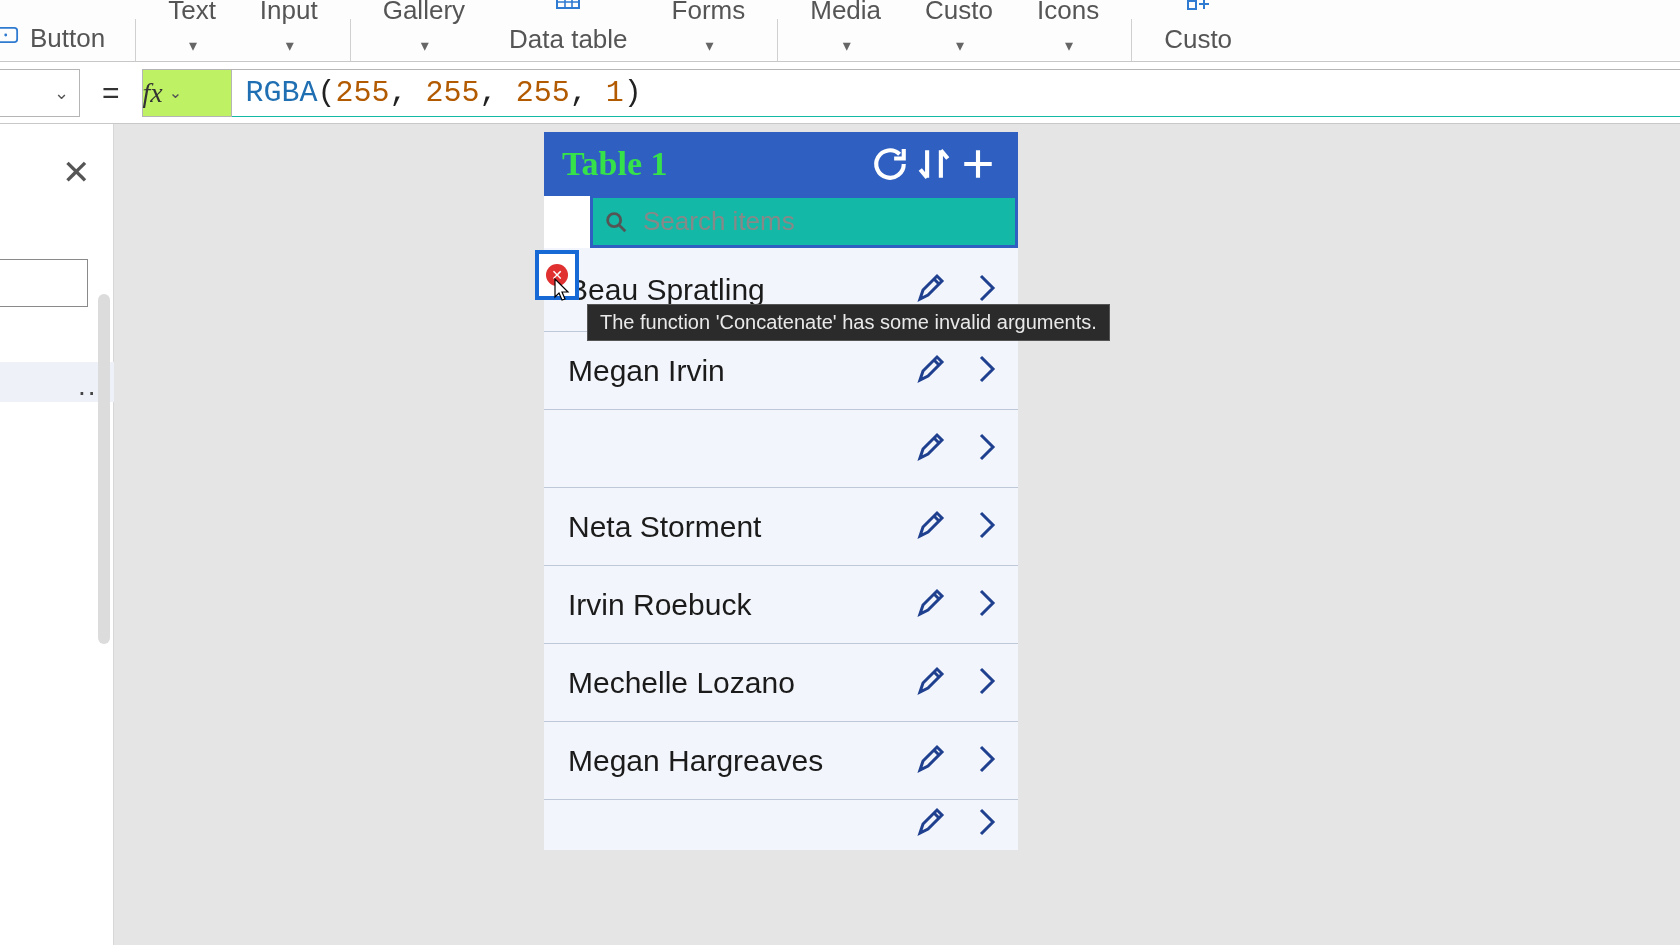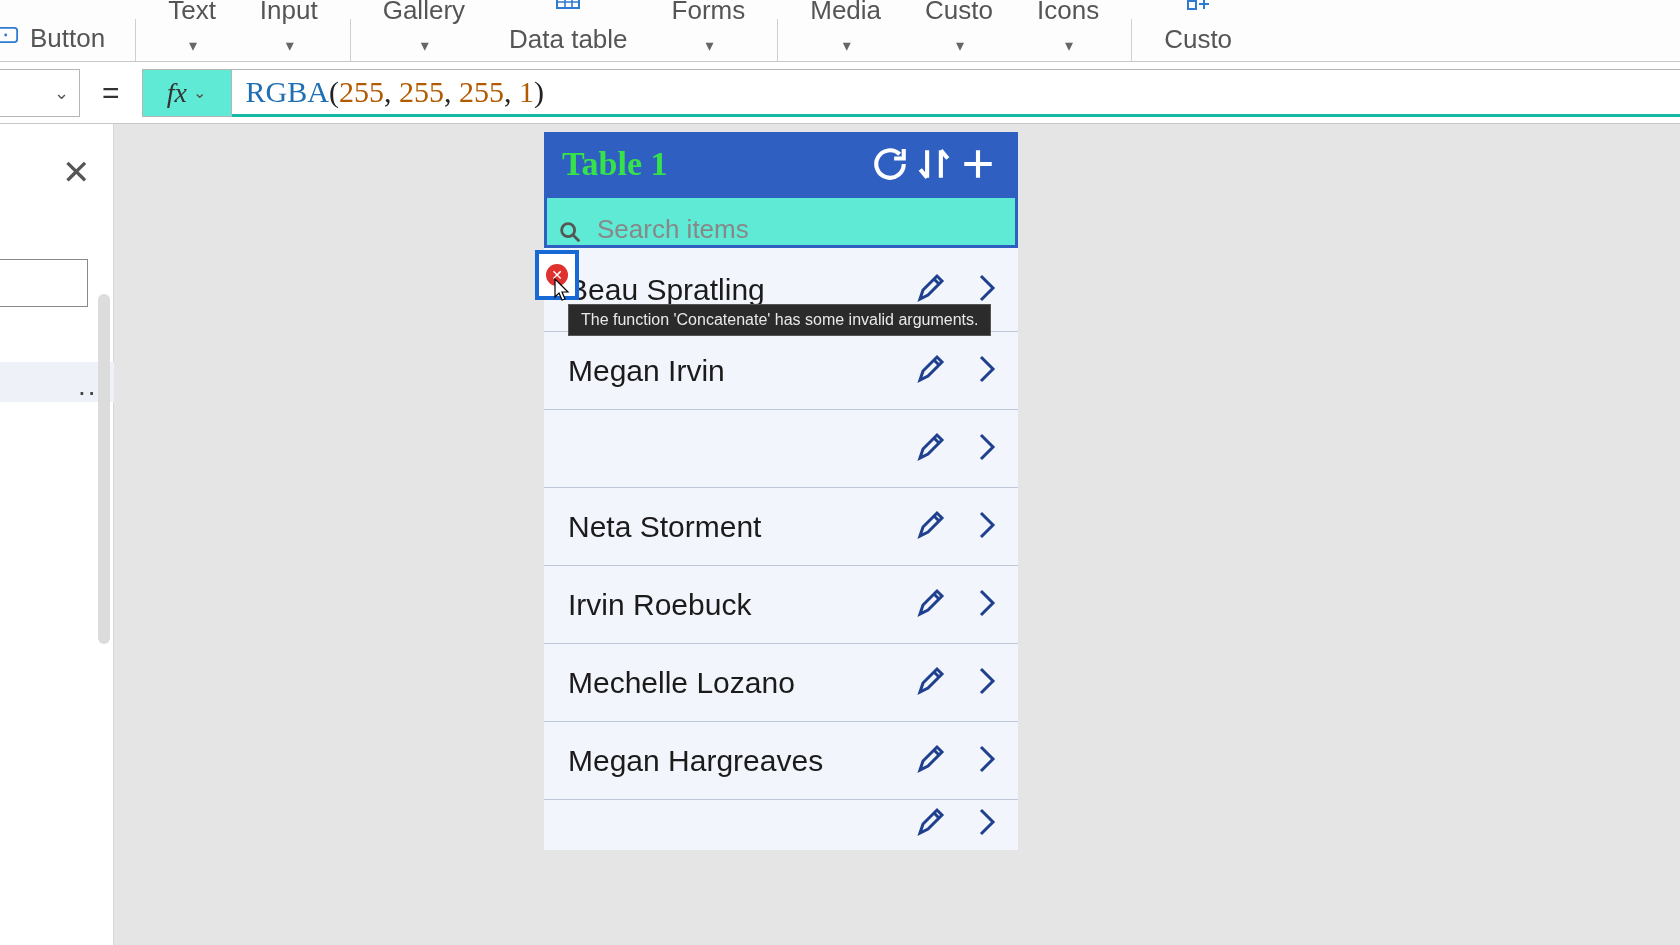--- a/index.html
+++ b/index.html
@@ -47,34 +47,34 @@
     margin-left:-5px;
     display:flex; align-items:center; justify-content:flex-end;
     padding-right:10px;
     background:#fff;
   }
   .prop-dd .chev { font-size:18px; color:#555; }
   .eq { font-size:30px; color:#333; margin:0 22px; }
   .fx-box {
     width: 90px; height:48px;
     border:1px solid #b5b5b5;
-    display:flex; align-items:center; justify-content:center; gap:6px;
-    background:#5eead4;
+    display:flex; align-items:center; gap:6px;
+    background:#bef264;
   }
   .fx-box .fx { font-style: italic; font-family: Georgia, 'Times New Roman', serif; font-size:28px; color:#333; }
   .fx-box .chev { font-size:16px; color:#555; }
   .formula-input {
     flex:1; height:48px;
     border-top:1px solid #b5b5b5;
-    border-bottom:3px solid #14b8a6;
+    border-bottom:1px solid #14b8a6;
     border-right:none;
     padding-left:14px;
     display:flex; align-items:center;
     background:#fff;
-    font-family: Liberation Serif, serif;
+    font-family: Liberation Mono, monospace;
     font-size:30px;
     white-space: pre;
   }
   .tok-fn  { color:#1f6fb2; }
   .tok-par { color:#222; }
   .tok-num { color:#b25a00; }
   .tok-sep { color:#222; }
   
   .workarea {
     position:relative;
@@ -125,22 +125,23 @@
   }
   .phone-title {
     flex:1;
     font-family: "Comic Sans MS", "Segoe Script", cursive;
     color:#36e24a; font-size:34px; font-weight:600;
   }
   .hdr-btn { width:44px; height:44px; display:flex; align-items:center; justify-content:center; cursor:pointer; }
   .hdr-btn svg { stroke:#fff; fill:none; stroke-width:3; }
   .search-wrap {
     border:3px solid #2f5fc0; border-top-width:2px;
-    height:52px; display:flex; align-items:flex-end; padding:0 10px;
-    background:#5eead4;
+    height:52px; display:flex; align-items:center; padding:0 10px;
+    background:#14b8a6;
+    margin-left:46px;
   }
   .search-wrap svg { width:26px; height:26px; stroke:#555; fill:none; stroke-width:3; }
   .search-input {
     flex:1; border:none; outline:none; font-size:26px; color:#333;
     padding-left:14px; background:transparent;
   }
   .search-input::placeholder { color:#888; }
   .list { }
   .row {
     position:relative;
@@ -172,24 +173,24 @@
   }
   .err-badge::before {
     content:"✕"; color:#fff; font-size:14px; line-height:1;
   }
   .cursor-img {
     position:absolute; left:9px; top:30px; z-index:7;
     width:20px; height:26px;
   }
   
   .err-tip {
-    position:absolute; left:24px; top:56px;
+    position:absolute; left:43px; top:56px;
     background:#2b2b2b; color:#e9e9e9;
     border:1px solid #555;
-    font-size:16px;
+    font-size:20px;
     padding:6px 12px;
     white-space:nowrap;
     z-index:6;
   }
 </style>
 </head>
 <body>
 
 <div class="ribbon">
 

